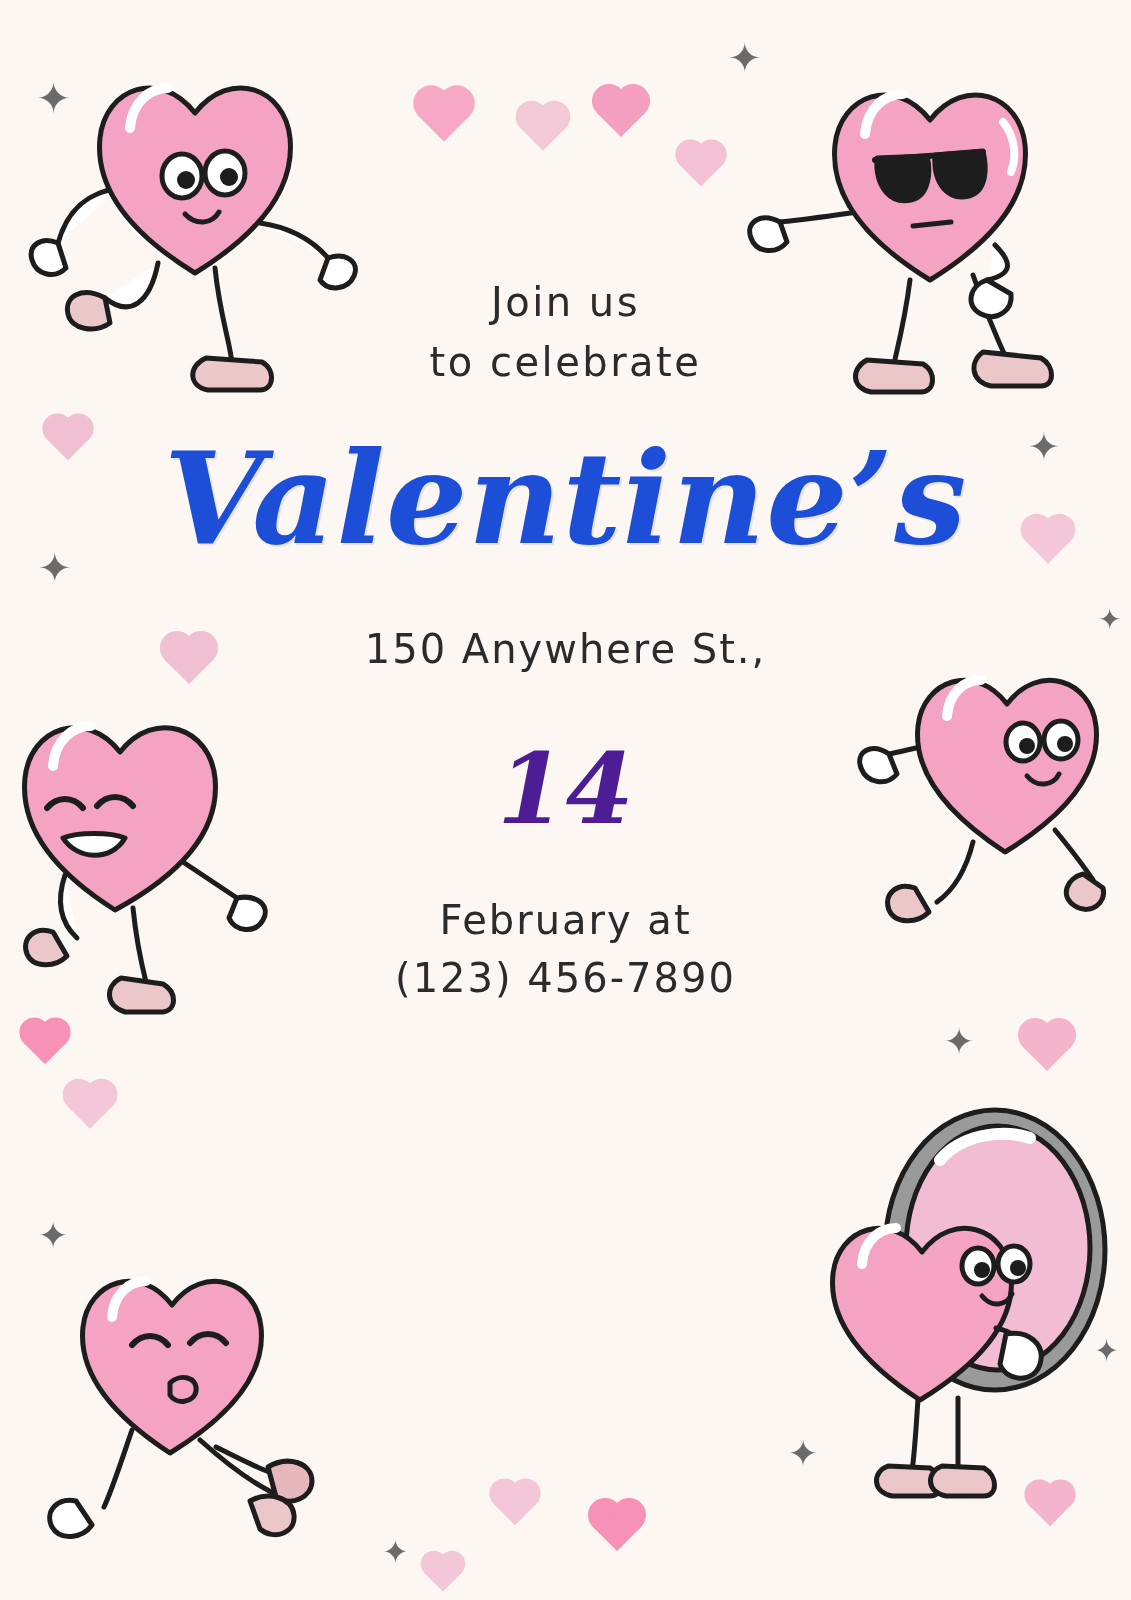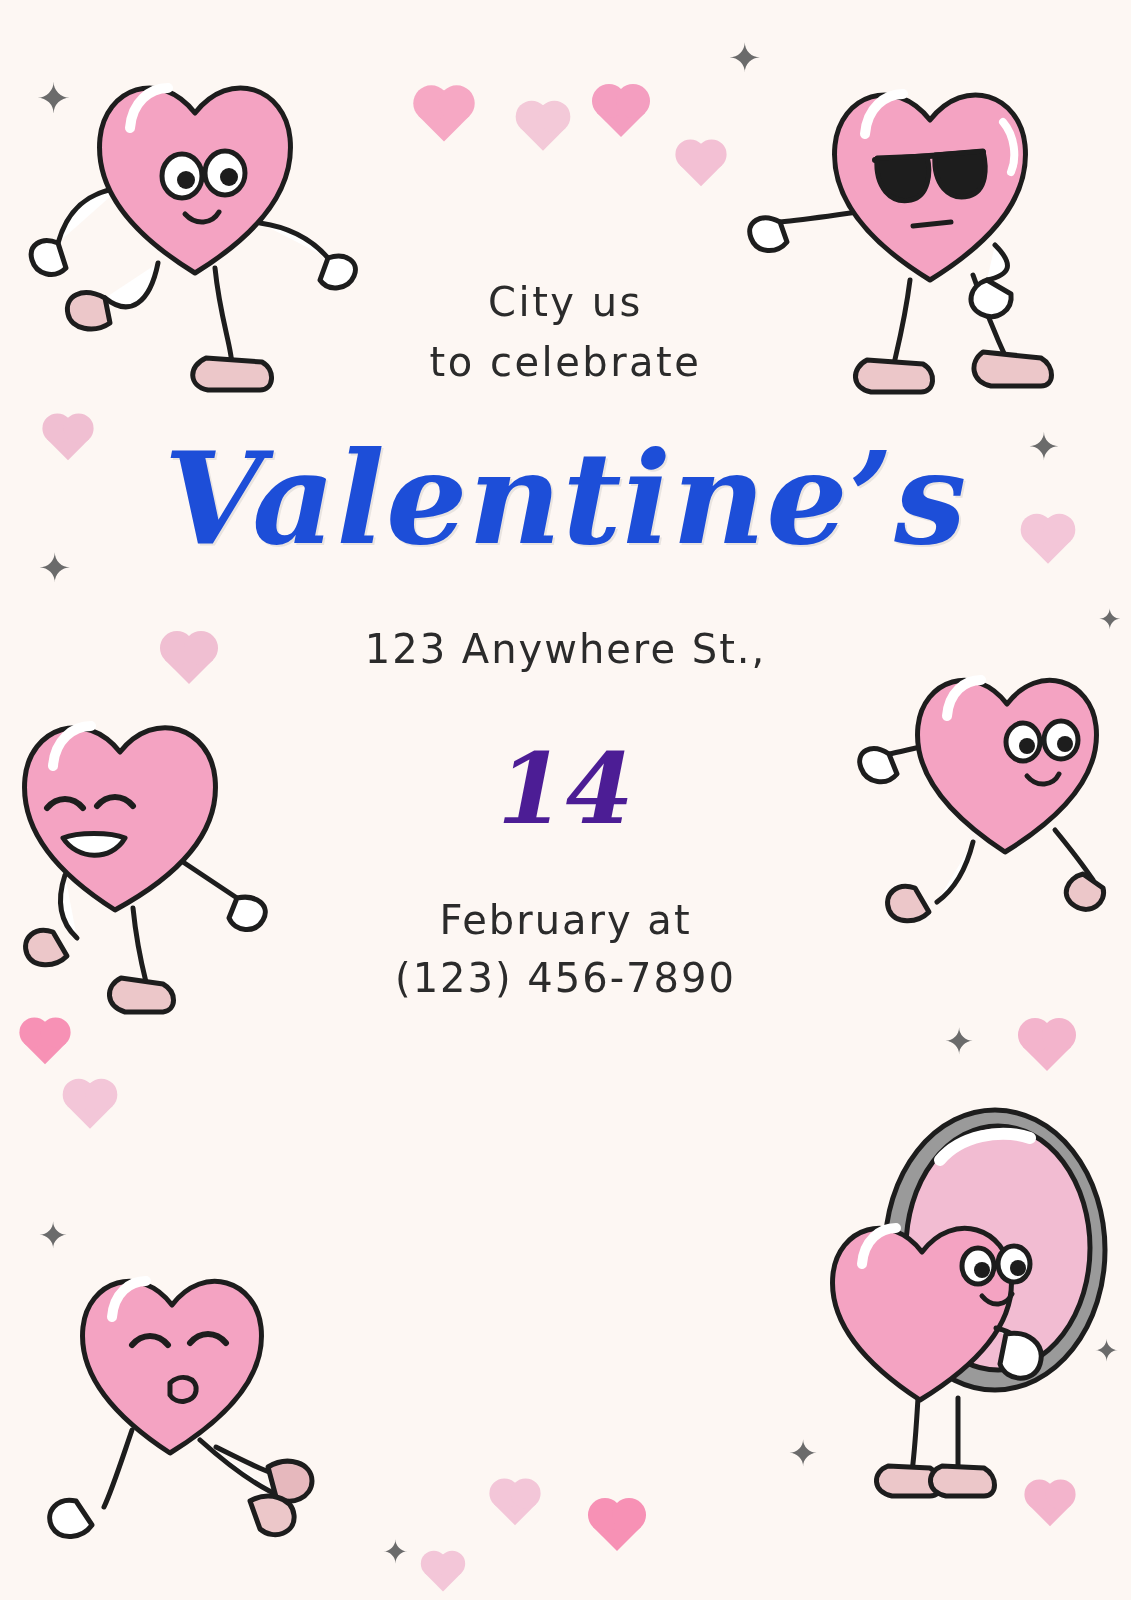--- a/index.html
+++ b/index.html
@@ -279,30 +279,30 @@
       <path d="M182 216 C 192 228, 206 226, 212 214"></path>
 
       <path d="M88 386 C 72 392, 72 412, 92 416 L 130 416 C 144 416, 144 396, 130 388 Z" fill="#ecc7c9"></path>
       <path d="M142 386 C 126 392, 126 412, 146 416 L 184 416 C 198 416, 198 396, 184 388 Z" fill="#ecc7c9"></path>
     </g>
   </svg>
 
   <div class="text-layer">
 
     <div style="margin-top:272px;">
-      <div class="join-line">City us</div>
+      <div class="join-line">Join us</div>
       <div class="join-line">to celebrate</div>
     </div>
 
     <div class="title" style="margin-top:48px;">
       <span class="l1">Valentine’s</span>
     </div>
 
     <div style="margin-top:62px;">
-      <div class="address">123 Anywhere St.,</div>
+      <div class="address">150 Anywhere St.,</div>
     </div>
 
     <div class="date" style="margin-top:64px;">
       <span class="d-num">14</span>
     </div>
 
     <div style="margin-top:56px;">
       <div class="rsvp">February at</div>
       <div class="rsvp">(123) 456-7890</div>
     </div>

